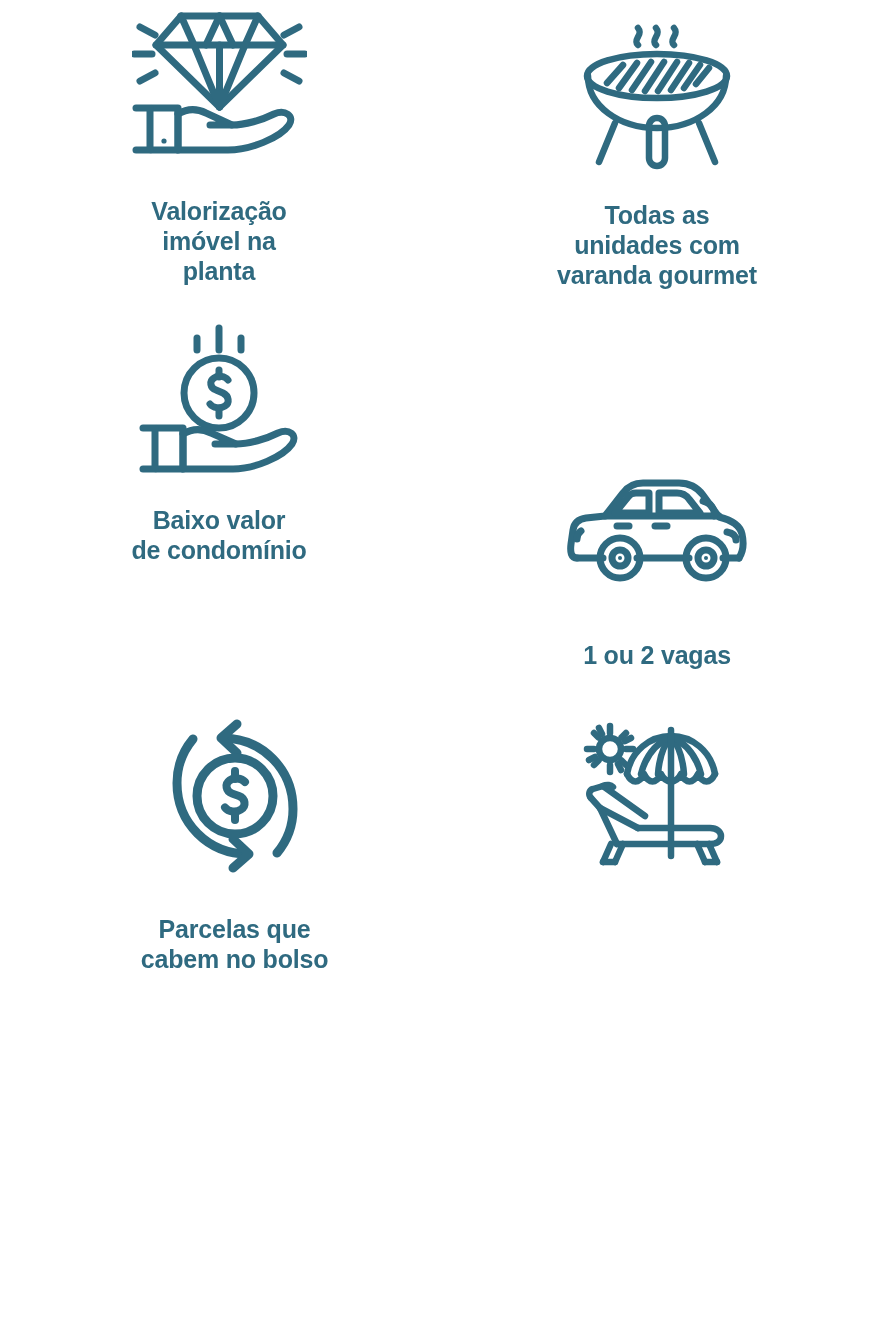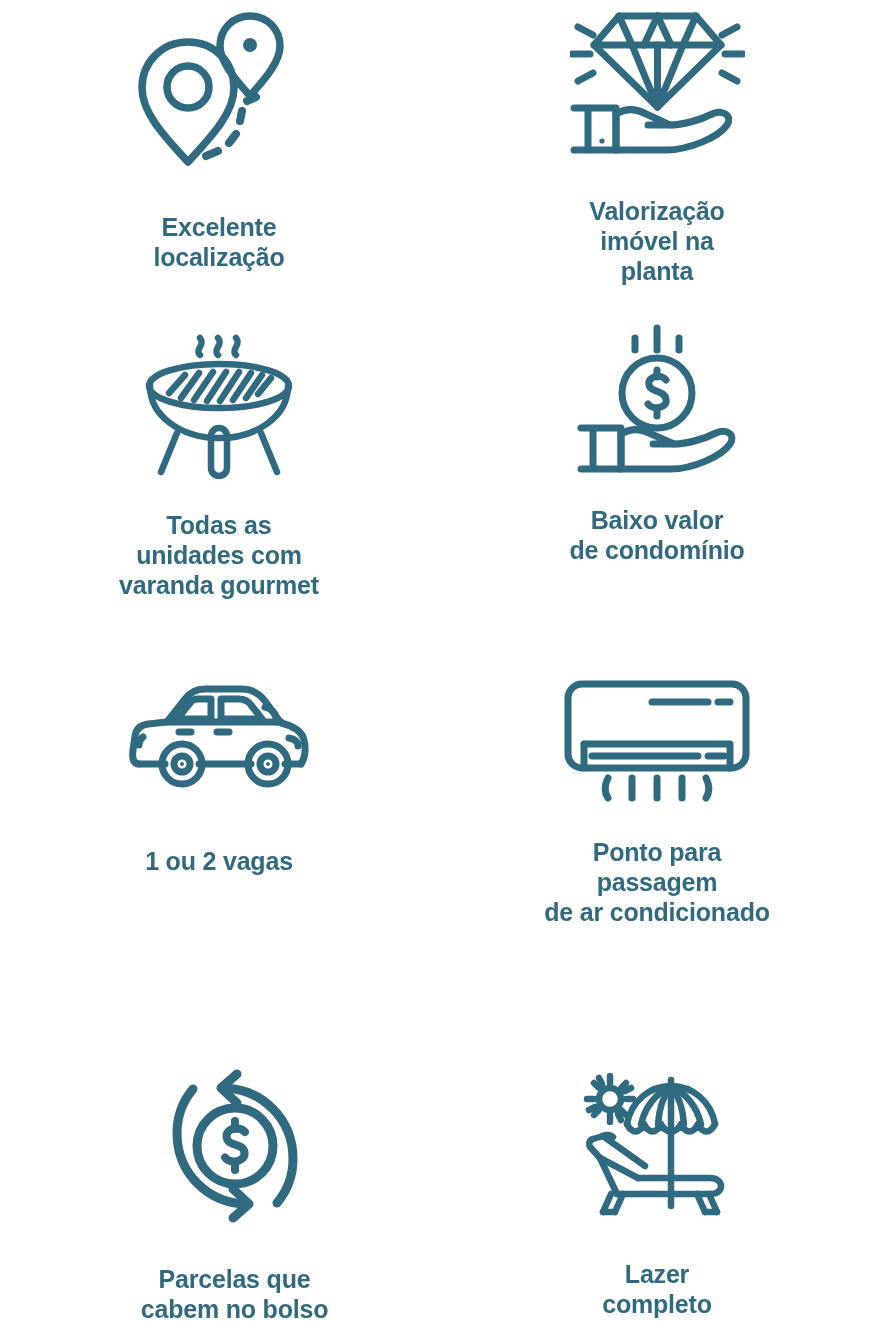--- a/index.html
+++ b/index.html
@@ -29,21 +29,21 @@
     flex-direction: column;
     align-items: center;
     padding-top: 6px;
   }
 
   
   .card-1 { padding-top: 4px; }
   .card-2 { padding-top: 4px; align-items: center; }
   .card-3 { padding-top: 10px; align-items: center; }
   .card-4 { padding-top: 12px; }
-  .card-5 { padding-top: 12px; }
+  .card-5 { padding-top: 12px; justify-content: flex-end; }
   .card-6 { padding-top: 8px; }
   .card-7 { padding-top: 46px; padding-left: 31px; }
   .card-8 { padding-top: 46px; }
 
   .benefit-icon {
     display: block;
     flex: 0 0 auto;
   }
 
   .benefit-label {
@@ -65,37 +65,20 @@
   .card-5 .benefit-label { margin-top: 54px; }
   .card-6 .benefit-label { margin-top: 34px; }
   .card-7 .benefit-label { margin-top: 38px; }
   .card-8 .benefit-label { margin-top: 38px; }
 </style>
 </head>
 <body>
 
 <div class="benefits-grid">
 
-  <div class="benefit-card card-1">
-    <svg class="benefit-icon" width="170" height="170" viewBox="0 0 170 170" fill="none" stroke="#2f6a80" stroke-width="7.5" stroke-linecap="round" stroke-linejoin="round">
-
-      <path d="M116 12 C133 12 146 25 146 42 C146 60 126 80 116 92 C106 80 86 60 86 42 C86 25 99 12 116 12 Z"></path>
-      <circle cx="116" cy="41" r="7" fill="#2f6a80" stroke="none"></circle>
-
-      <path d="M54 38 C80 38 100 58 100 84 C100 112 70 140 54 158 C38 140 8 112 8 84 C8 58 28 38 54 38 Z"></path>
-      <circle cx="54" cy="83" r="21"></circle>
-
-      <path d="M72 152 L84 147" stroke-width="8"></path>
-      <path d="M95 139 L102 130" stroke-width="8"></path>
-      <path d="M106 117 L108 107" stroke-width="8"></path>
-      <path d="M113 97 L122 93" stroke-width="8"></path>
-    </svg>
-    <div class="benefit-label">Excelente
-localização</div>
-  </div>
 
   <div class="benefit-card card-2">
     <svg class="benefit-icon" width="175" height="150" viewBox="0 0 175 150" fill="none" stroke="#2f6a80" stroke-width="7" stroke-linecap="round" stroke-linejoin="round">
 
       <path d="M49 12 H126 L151 41 L87.5 103 L24 41 Z"></path>
 
       <path d="M24 41 H151"></path>
       <path d="M49 12 L62 41"></path>
       <path d="M126 12 L113 41"></path>
       <path d="M87.5 12 L74 41"></path>
@@ -209,43 +192,20 @@
       <circle cx="53" cy="82" r="20"></circle>
       <circle cx="53" cy="82" r="8"></circle>
       <circle cx="53" cy="82" r="2" fill="#2f6a80" stroke="none"></circle>
       <circle cx="139" cy="82" r="20"></circle>
       <circle cx="139" cy="82" r="8"></circle>
       <circle cx="139" cy="82" r="2" fill="#2f6a80" stroke="none"></circle>
     </svg>
     <div class="benefit-label">1 ou 2 vagas</div>
   </div>
 
-  <div class="benefit-card card-6">
-    <svg class="benefit-icon" width="190" height="125" viewBox="0 0 190 125" fill="none" stroke="#2f6a80" stroke-width="7" stroke-linecap="round" stroke-linejoin="round">
-
-      <rect x="6" y="6" width="178" height="84" rx="14"></rect>
-
-      <path d="M90 24 H146"></path>
-      <path d="M156 24 H168"></path>
-
-      <path d="M22 66 H168 V90"></path>
-      <path d="M22 66 V90"></path>
-      <path d="M30 78 H136"></path>
-      <path d="M146 78 H162"></path>
-
-      <path d="M46 100 C42 108 42 114 46 120"></path>
-      <path d="M70 100 V120"></path>
-      <path d="M95 100 V120"></path>
-      <path d="M120 100 V120"></path>
-      <path d="M144 100 C148 108 148 114 144 120"></path>
-    </svg>
-    <div class="benefit-label">Ponto para
-passagem
-de ar condicionado</div>
-  </div>
 
   <div class="benefit-card card-7">
     <svg class="benefit-icon" width="140" height="160" viewBox="0 0 140 160" fill="none" stroke="#2f6a80" stroke-width="9" stroke-linecap="round" stroke-linejoin="round">
 
       <path d="M57 22 C97 22 128 53 128 93 C128 110 122 125 112 137"></path>
       <path d="M72 8 L56 22 L72 37"></path>
 
       <path d="M83 138 C43 138 12 107 12 67 C12 50 18 35 28 23"></path>
       <path d="M68 152 L84 138 L68 123"></path>
 
@@ -299,17 +259,15 @@
       <path d="M61 112 H133 C140 112 144 116 144 120 C144 125 140 128 133 128 H40"></path>
       <path d="M23 92 L40 128"></path>
 
       <path d="M34 128 L26 146"></path>
       <path d="M46 128 L38 146"></path>
       <path d="M26 146 H38"></path>
       <path d="M120 128 L128 146"></path>
       <path d="M132 128 L140 146"></path>
       <path d="M128 146 H140"></path>
     </svg>
-    <div class="benefit-label">Lazer
-completo</div>
   </div>
 
 </div>
 
 </body></html>

